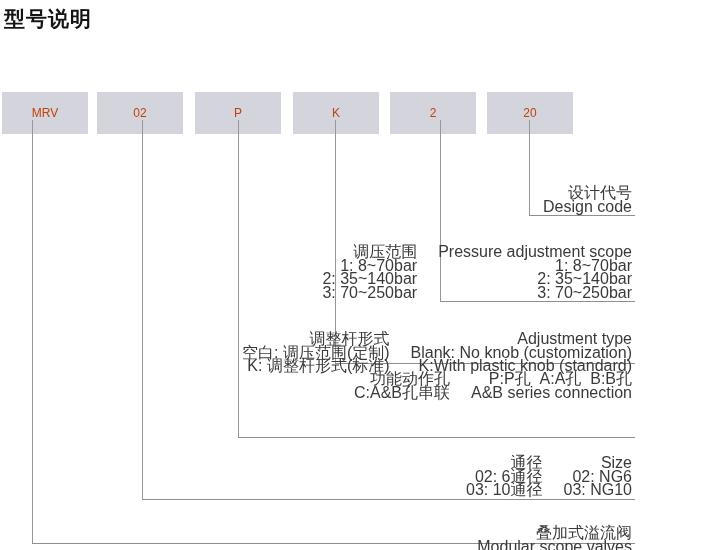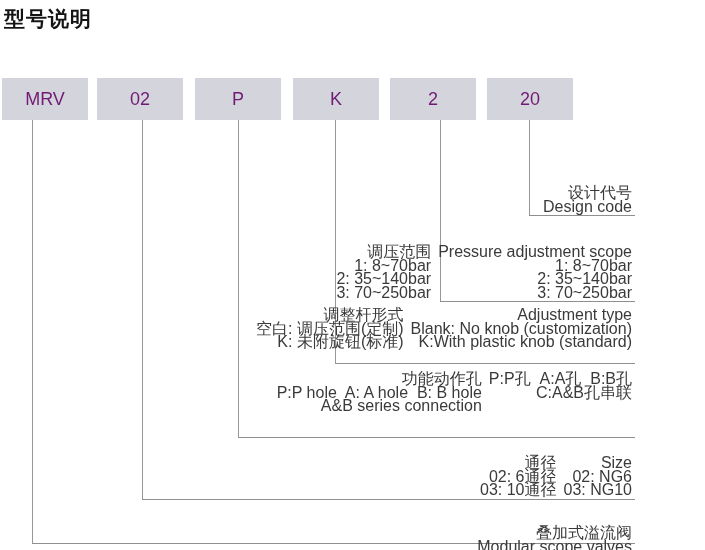--- a/index.html
+++ b/index.html
@@ -16,29 +16,29 @@
     position: absolute;
     left: 4px;
     top: 5px;
     font-size: 21px;
     font-weight: bold;
     color: #141414;
     letter-spacing: 1px;
   }
   .code-box {
     position: absolute;
-    top: 78px;
+    top: 92px;
     width: 86px;
     height: 42px;
     background: #d4d4dc;
     display: flex;
     align-items: center;
     justify-content: center;
-    font-size: 18px;
-    color: #701a75;
+    font-size: 12px;
+    color: #c2410c;
   }
   .vline {
     position: absolute;
     top: 120px;
     width: 1px;
     background: #979797;
   }
   .rule {
     position: absolute;
     height: 1px;
@@ -48,21 +48,21 @@
     position: absolute;
     right: 3px;
     font-size: 16px;
     line-height: 13.5px;
     text-align: right;
     color: #3a3a3a;
   }
   .two-col {
     display: grid;
     grid-template-columns: 1fr auto;
-    column-gap: 7px;
+    column-gap: 21px;
   }
   .cell { white-space: pre; text-align: right; }
 </style>
 </head>
 <body>
 
 <div class="page">
 
   <div class="title">型号说明</div>
 
@@ -96,33 +96,32 @@
     <span class="cell">调压范围</span>
     <span class="cell">Pressure adjustment scope</span>
     <span class="cell">1: 8~70bar</span>
     <span class="cell">1: 8~70bar</span>
     <span class="cell">2: 35~140bar</span>
     <span class="cell">2: 35~140bar</span>
     <span class="cell">3: 70~250bar</span>
     <span class="cell">3: 70~250bar</span>
   </div>
 
-  <div class="block two-col" style="top:308px">
+  <div class="block two-col" style="top:332px">
     <span class="cell">调整杆形式</span>
     <span class="cell">Adjustment type</span>
     <span class="cell">空白: 调压范围(定制)</span>
     <span class="cell">Blank: No knob (customization)</span>
-    <span class="cell">K: 未附旋钮(标准)</span>
+    <span class="cell">K: 调整杆形式(标准)</span>
     <span class="cell">K:With plastic knob (standard)</span>
   </div>
 
   <div class="block two-col" style="top:372px">
     <span class="cell">功能动作孔</span>
     <span class="cell">P:P孔  A:A孔  B:B孔</span>
-    <span class="cell">P:P hole  A: A hole  B: B hole</span>
     <span class="cell">C:A&amp;B孔串联</span>
     <span class="cell">A&amp;B series connection</span>
   </div>
 
   <div class="block two-col" style="top:456px">
     <span class="cell">通径</span>
     <span class="cell">Size</span>
     <span class="cell">02: 6通径</span>
     <span class="cell">02: NG6</span>
     <span class="cell">03: 10通径</span>

